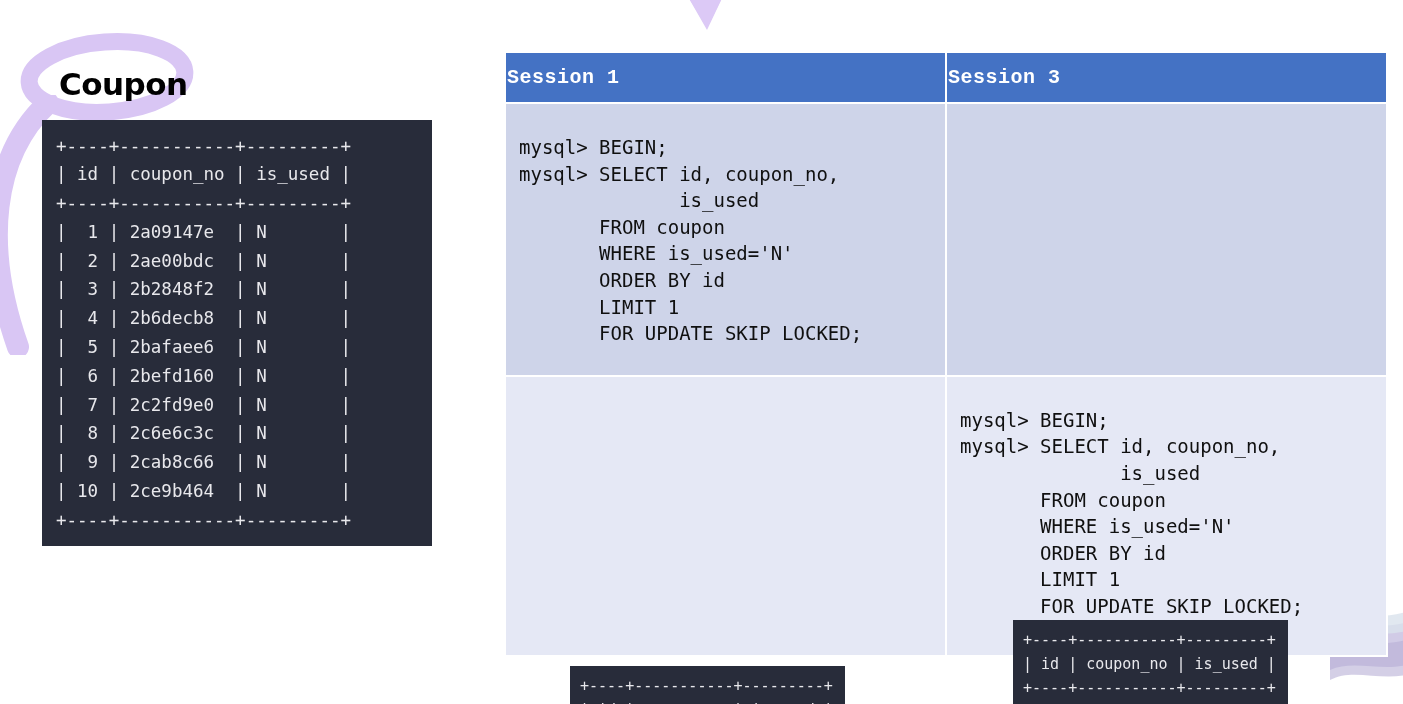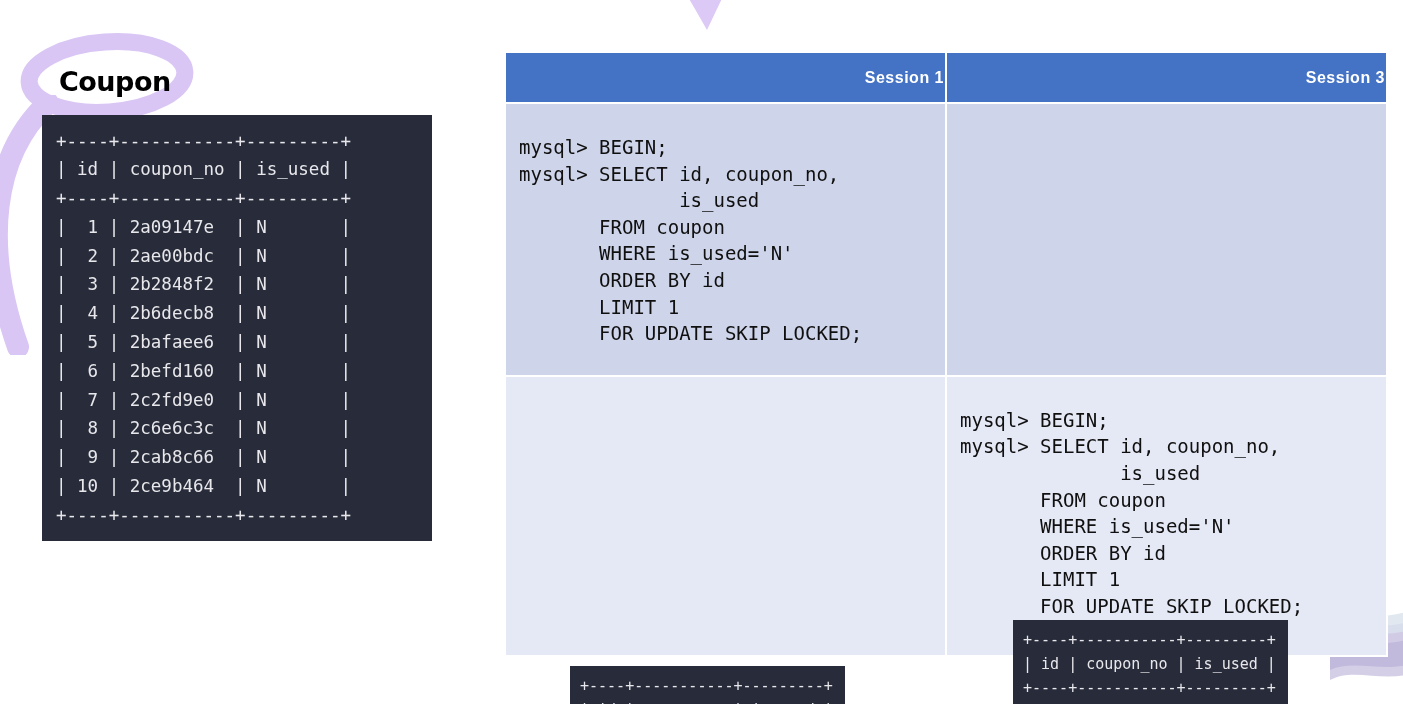--- a/index.html
+++ b/index.html
@@ -37,21 +37,21 @@
 
   
   #coupon-panel {
     position: absolute;
     left: 42px; top: 66px;
     width: 390px;
   }
   #coupon-title {
     font-family: "DejaVu Sans", sans-serif;
     font-weight: bold;
-    font-size: 27px;
+    font-size: 31px;
     letter-spacing: -0.5px;
     color: #000000;
     margin: 0 0 14px 17px;
     position: relative;
     z-index: 3;
   }
   .term {
     background: #282c3a;
     color: #e8e8ec;
     font-family: "DejaVu Sans Mono", monospace;
@@ -69,27 +69,27 @@
   #session-grid {
     position: absolute;
     left: 504px; top: 51px;
     width: 884px;
     border-collapse: collapse;
     table-layout: fixed;
   }
   #session-grid th {
     background: #4472c4;
     color: #ffffff;
-    font-family: Liberation Sans, sans-serif;
+    font-family: Liberation Mono, monospace;
     font-weight: bold;
-    font-size: 16px;
+    font-size: 20px;
     letter-spacing: 0.5px;
     height: 47px;
     border: 2px solid #ffffff;
-    text-align: right;
+    text-align: left;
   }
   #session-grid td {
     vertical-align: top;
     border: 2px solid #ffffff;
     padding: 0;
     position: relative;
   }
   .row-a td { background: #ced4e9; }
   .row-b td { background: #e5e8f5; }
 

